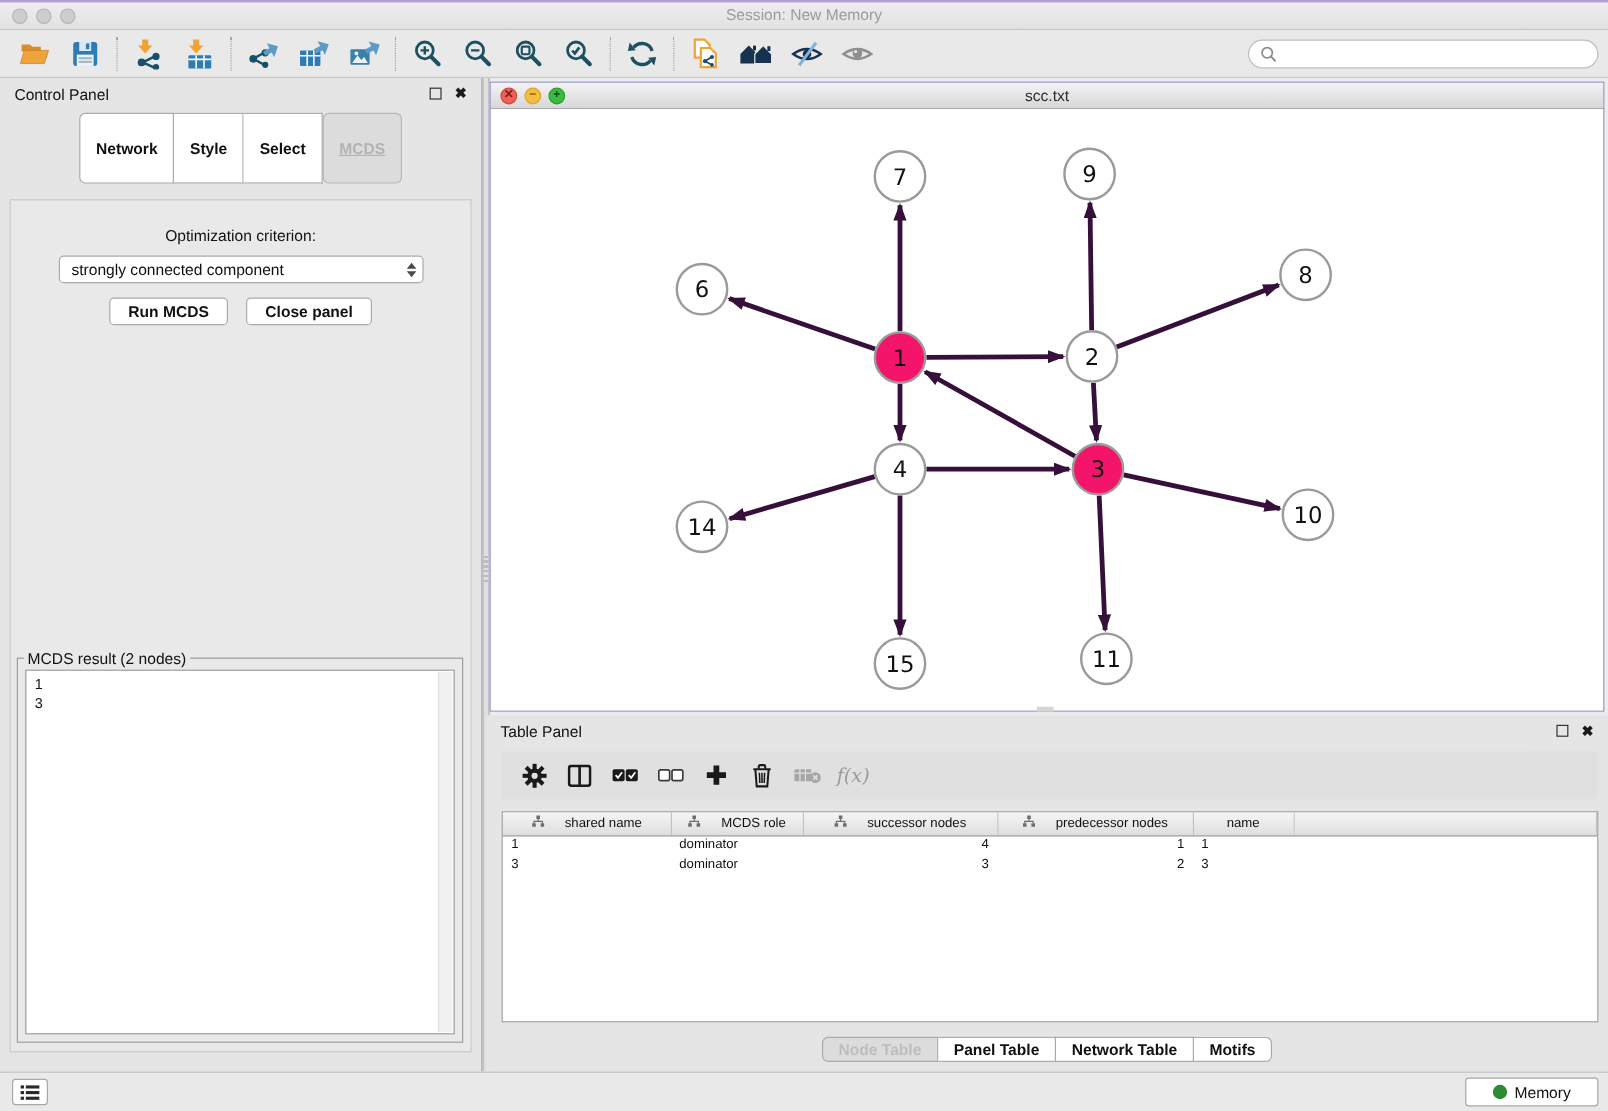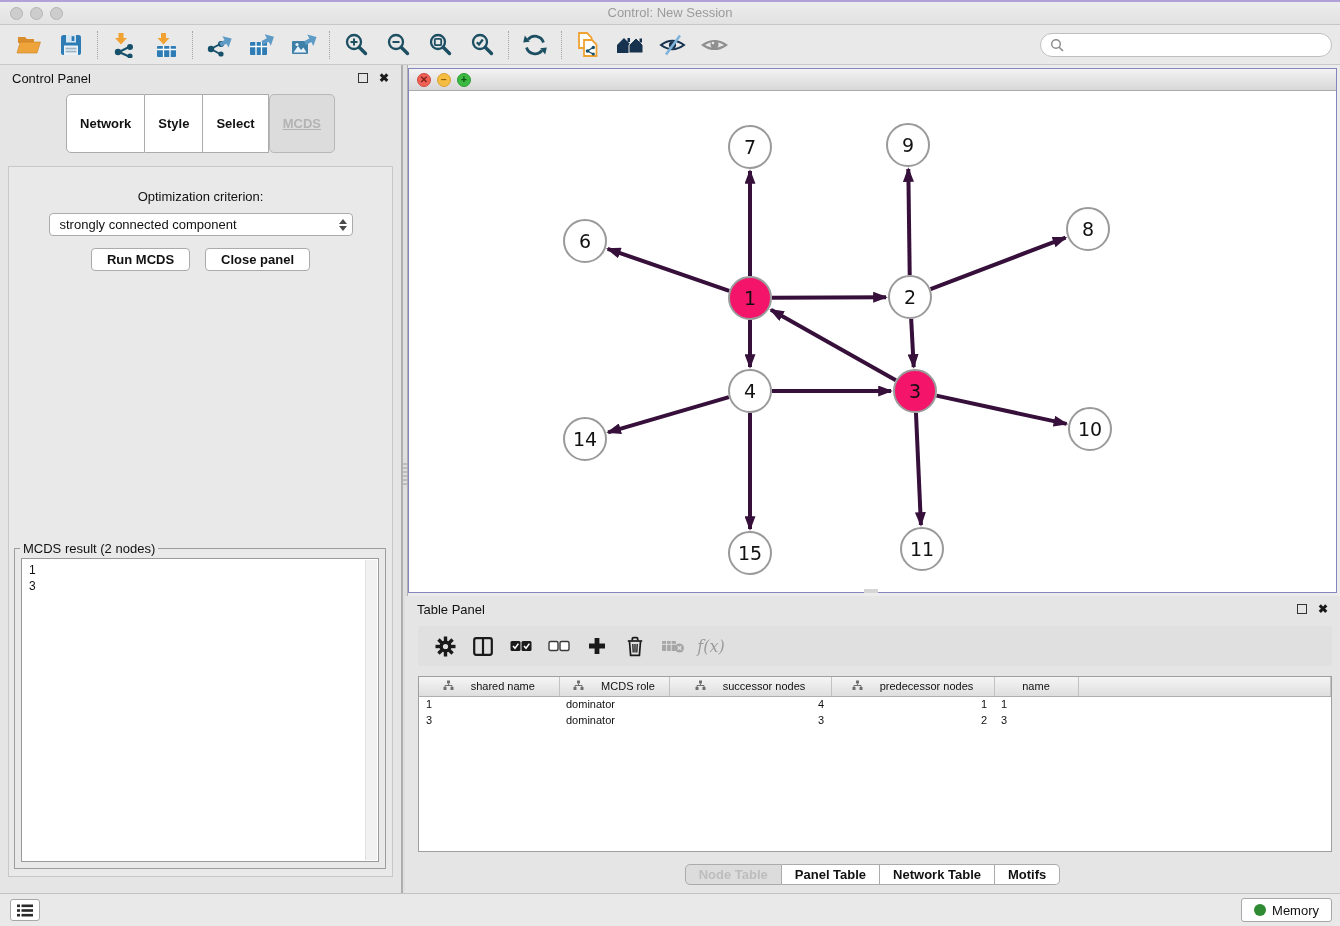--- a/index.html
+++ b/index.html
@@ -115,33 +115,33 @@
   .seg.active { background:#DCDCDC; color:#BDBDBD; }
 
   
   .statusbar { position:absolute; left:0; right:0; top:893px; height:33px;
     background:#E9E9E9; border-top:1px solid #C2C2C2; }
   .list-btn { position:absolute; left:10px; top:5px; width:30px; height:22px;
     background:#fff; border:1px solid #A8A8A8; border-radius:3px;
     display:flex; align-items:center; justify-content:center; padding:0; }
   .mem-btn { position:absolute; right:8px; top:4px; height:24px; background:#fff;
     border:1px solid #A8A8A8; border-radius:3px; display:flex; align-items:center;
-    gap:6px; padding:0 12px; font-size:13px; font-family:inherit; color:#111; }
+    gap:6px; padding:0 22px; font-size:13px; font-family:inherit; color:#111; }
   .mem-dot { width:12px; height:12px; border-radius:50%; background:#2E8B33; }
 </style>
 </head>
 <body>
 
 <div class="titlebar">
   <div class="traffic">
     <span class="tl"></span>
     <span class="tl"></span>
     <span class="tl"></span>
   </div>
-  <div class="app-title">Control: New Session</div>
+  <div class="app-title">Session: New Memory</div>
 </div>
 
 <div class="toolbar">
   <button class="tbtn">
     <svg width="26" height="24" viewBox="0 0 26 24">
         <path fill="#D98E2B" d="M2 4h7l2 2h7v4H2z"></path>
         <path fill="#EFA43B" stroke="#C87F20" stroke-width="0.6" d="M1 20 L4.2 9 H24.5 L21 20 Z"></path>
       </svg>
   </button>
   <button class="tbtn">
@@ -324,20 +324,21 @@
           <div class="result-scroll"></div>
       </div>
     </fieldset>
   </div>
 </div>
 
 <div class="vsplit"></div>
 
 <div class="net-window">
   <div class="net-titlebar">
+    <span class="net-title">scc.txt</span>
     <span class="mac-light mac-red">✕</span>
     <span class="mac-light mac-yellow">−</span>
     <span class="mac-light mac-green">+</span>
   </div>
   <div class="net-canvas">
     <svg id="graph-svg" viewBox="0 0 927 501">
         <defs>
           <marker id="arrowhead" viewBox="0 0 16 12" refX="14" refY="6" markerWidth="15" markerHeight="11" markerUnits="userSpaceOnUse" orient="auto">
             <path d="M0,0 L16,6 L0,12 Z" fill="#36103A"></path>
           </marker>

